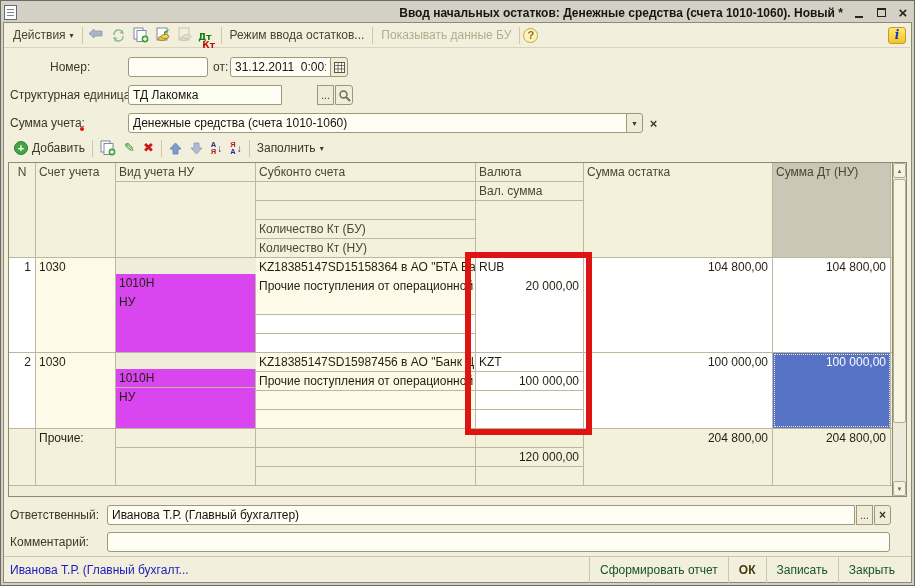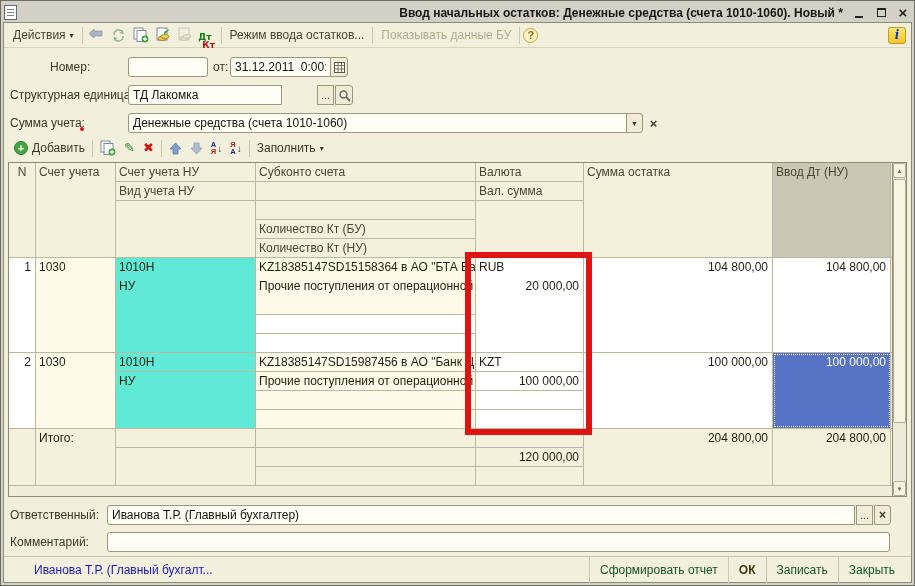--- a/index.html
+++ b/index.html
@@ -50,31 +50,31 @@
   .band{display:flex;border-bottom:1px solid #bdb89d;}
   .c{border-right:1px solid #bdb89d;overflow:hidden;flex:0 0 auto;}
   .w1{width:27px}.w2{width:80px}.w3{width:140px}.w4{width:220px}.w5{width:108px}.w6{width:189px}.w7{width:118px}
   .sub{height:19px;line-height:18px;padding:0 3px;white-space:nowrap;overflow:hidden;}
   .bb{border-bottom:1px solid #bdb89d;}
   .num{text-align:right;padding-right:4px;}
   .hd{background:#f3f0dc;color:#4b4632;}
   .hd-gray{background:#cbc7b6;}
   .cell-white{background:#fff;}
   .cell-cream{background:#fdfae9;}
-  .cell-blue{background:#5eead4;}
+  .cell-blue{background:#d946ef;margin-top:16px;}
   .band-tot{background:#f3f0dc;}
   .band-tot .c{background:#f3f0dc;}
   .sel{background:#5673c6;color:#fff;outline:1px dotted #efead3;outline-offset:-2px;}
   .vs{position:absolute;left:883px;top:0;width:14px;height:333px;background:#eeeadb;border-left:1px solid #8f8b70;}
   .vs-btn{position:absolute;left:0;width:13px;height:15px;border:1px solid #b3ae93;border-radius:2px;background:#f5f2e2;color:#6c6852;font-size:6px;display:flex;align-items:center;justify-content:center;}
   .vs-thumb{position:absolute;top:16px;left:0;width:13px;height:244px;background:#f7f4e4;border:1px solid #b3ae93;border-radius:2px;}
   .red-rect{position:absolute;left:465px;top:252px;width:127px;height:183px;border:6px solid #e01313;}
   
   .statusbar{position:absolute;left:4px;top:556px;width:907px;height:27px;border-top:1px solid #cbc7ae;display:flex;align-items:center;padding:0 6px;}
-  .status-link{color:#1a1abe;white-space:nowrap;margin-left:24px;}
+  .status-link{color:#1a1abe;white-space:nowrap;}
   .sb-btns{margin-left:auto;display:flex;align-items:stretch;height:100%;}
   .sb-btn{display:flex;align-items:center;padding:0 10px;border-left:1px solid #cbc7ae;color:#14532d;white-space:nowrap;}
   .sb-btn.bold{font-weight:bold;color:#46390f;}
   svg{display:block;}
 </style>
 </head>
 <body>
 
 <div class="window">
 
@@ -237,39 +237,38 @@
   <div class="tbl">
 
     <div class="band" style="height:95px;">
       <div class="c w1 hd">
           <div class="sub" style="text-align:center;">N</div>
         </div>
       <div class="c w2 hd">
           <div class="sub">Счет учета</div>
         </div>
       <div class="c w3 hd">
-        <div class="sub bb">Счет учета НУ</div>
         <div class="sub bb">Вид учета НУ</div>
       </div>
       <div class="c w4 hd">
         <div class="sub bb">Субконто счета</div>
         <div class="sub bb"></div>
         <div class="sub bb"></div>
         <div class="sub bb">Количество Кт (БУ)</div>
         <div class="sub">Количество Кт (НУ)</div>
       </div>
       <div class="c w5 hd">
         <div class="sub bb">Валюта</div>
         <div class="sub bb">Вал. сумма</div>
       </div>
       <div class="c w6 hd">
           <div class="sub">Сумма остатка</div>
         </div>
       <div class="c w7 hd hd-gray">
-          <div class="sub">Ввод Дт (НУ)</div>
+          <div class="sub">Сумма Дт (НУ)</div>
         </div>
     </div>
 
     <div class="band" style="height:95px;">
       <div class="c w1 cell-white">
           <div class="sub num">1</div>
         </div>
       <div class="c w2 cell-cream">
           <div class="sub">1030</div>
         </div>
@@ -324,21 +323,21 @@
           <div class="sub num">100 000,00</div>
         </div>
       <div class="c w7 sel">
           <div class="sub num">100 000,00</div>
         </div>
     </div>
 
     <div class="band band-tot" style="height:57px;">
       <div class="c w1"></div>
       <div class="c w2">
-          <div class="sub">Итого:</div>
+          <div class="sub">Прочие:</div>
         </div>
       <div class="c w3">
           <div class="sub bb"></div>
         </div>
       <div class="c w4">
         <div class="sub bb"></div>
         <div class="sub bb"></div>
         <div class="sub"></div>
       </div>
       <div class="c w5">

